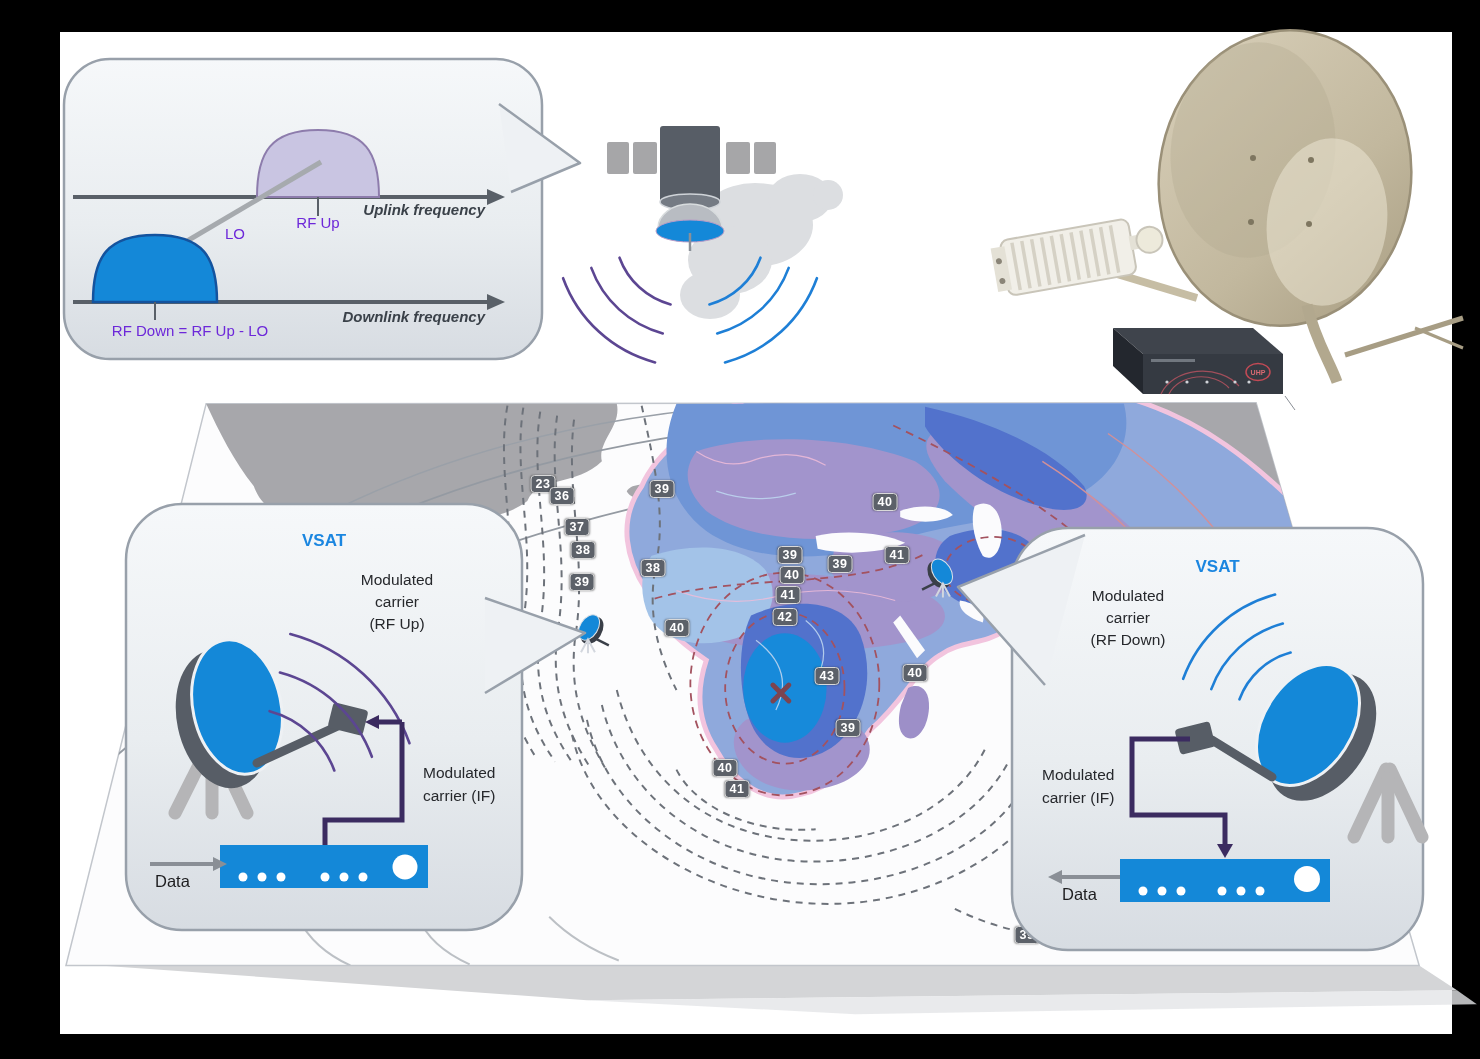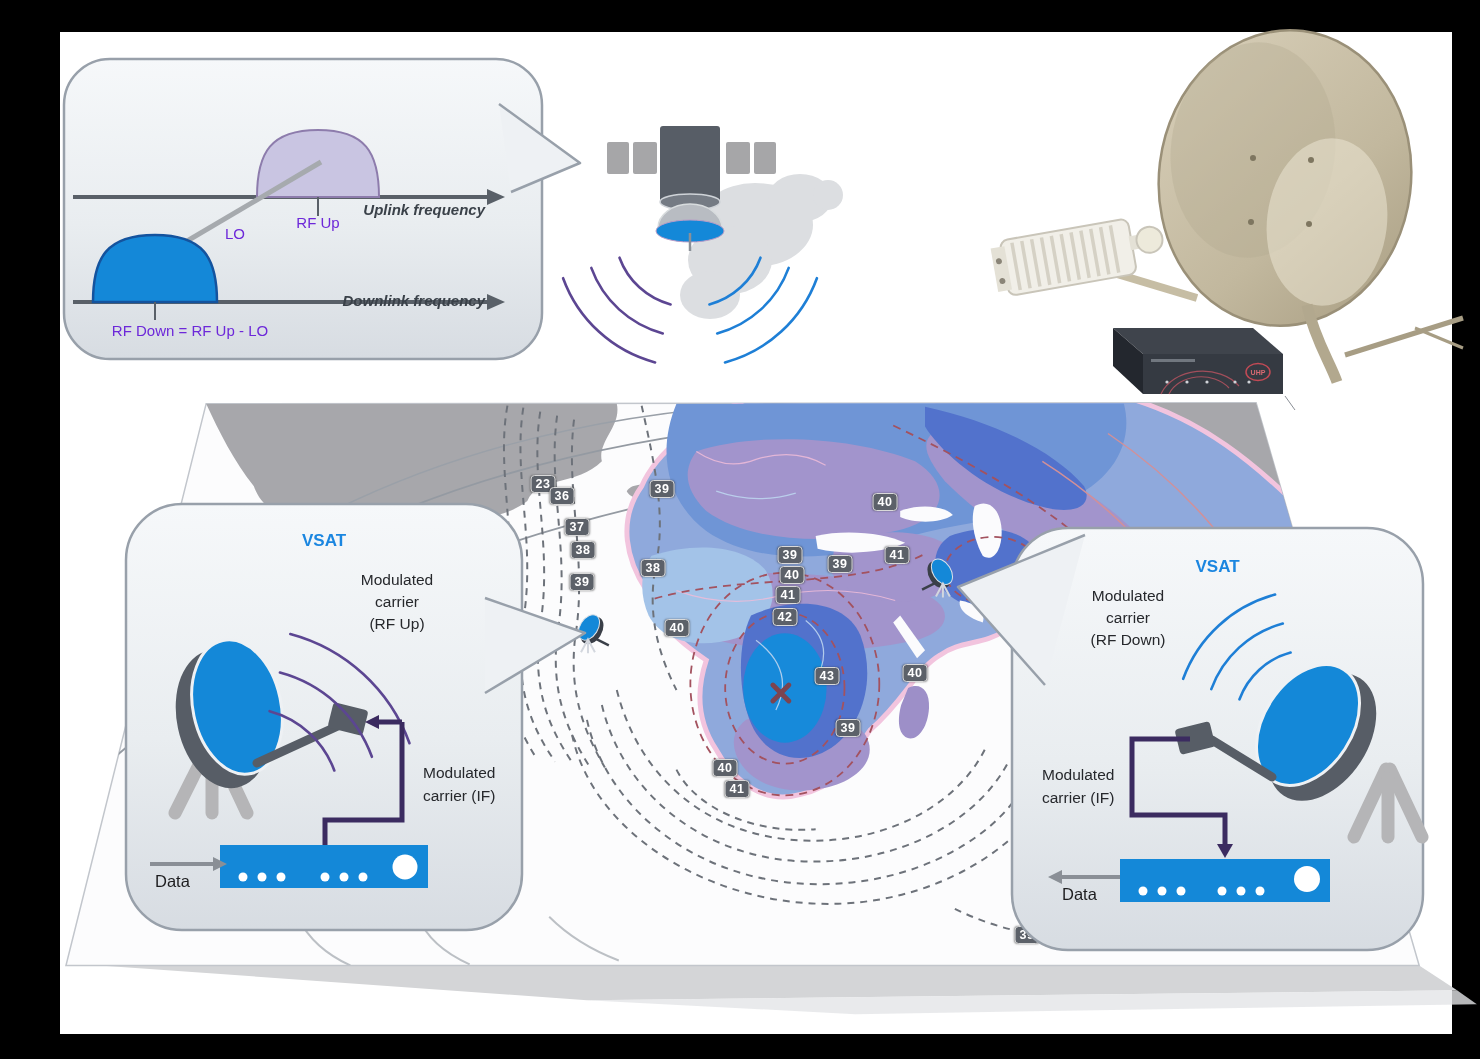--- a/index.html
+++ b/index.html
@@ -220,21 +220,21 @@
 
       <path d="M10,244 L424,244" stroke="#596068" stroke-width="4"></path>
       <polygon points="424,236 442,244 424,252" fill="#596068"></polygon>
 
       <path d="M30,244 C30,199 44,177 92,177 C140,177 154,199 154,244 Z" fill="#1488d8" stroke="#14539e" stroke-width="2.5"></path>
       <path d="M92,244 L92,262" stroke="#596068" stroke-width="2"></path>
     </svg>
     <div class="callout-text t-axis" style="right:138px;top:143px;">Uplink frequency</div>
     <div class="callout-text t-lbl" style="left:255px;top:156px;transform:translateX(-50%);">RF Up</div>
     <div class="callout-text t-lbl" style="left:172px;top:167px;transform:translateX(-50%);">LO</div>
-    <div class="callout-text t-axis" style="right:138px;top:234px;">Downlink frequency</div>
+    <div class="callout-text t-axis" style="right:138px;top:250px;">Downlink frequency</div>
     <div class="callout-text t-lbl" style="left:127px;top:264px;transform:translateX(-50%);">RF Down = RF Up - LO</div>
   </div>
 
   <div class="abs" style="left:500px;top:68px;width:340px;height:300px;">
     <svg width="340" height="300" viewBox="0 0 340 300">
 
       <g fill="#dcdee1">
         <ellipse cx="195" cy="125" rx="58" ry="42"></ellipse>
             <ellipse cx="240" cy="98" rx="32" ry="24"></ellipse>
         <ellipse cx="170" cy="160" rx="42" ry="34"></ellipse>

